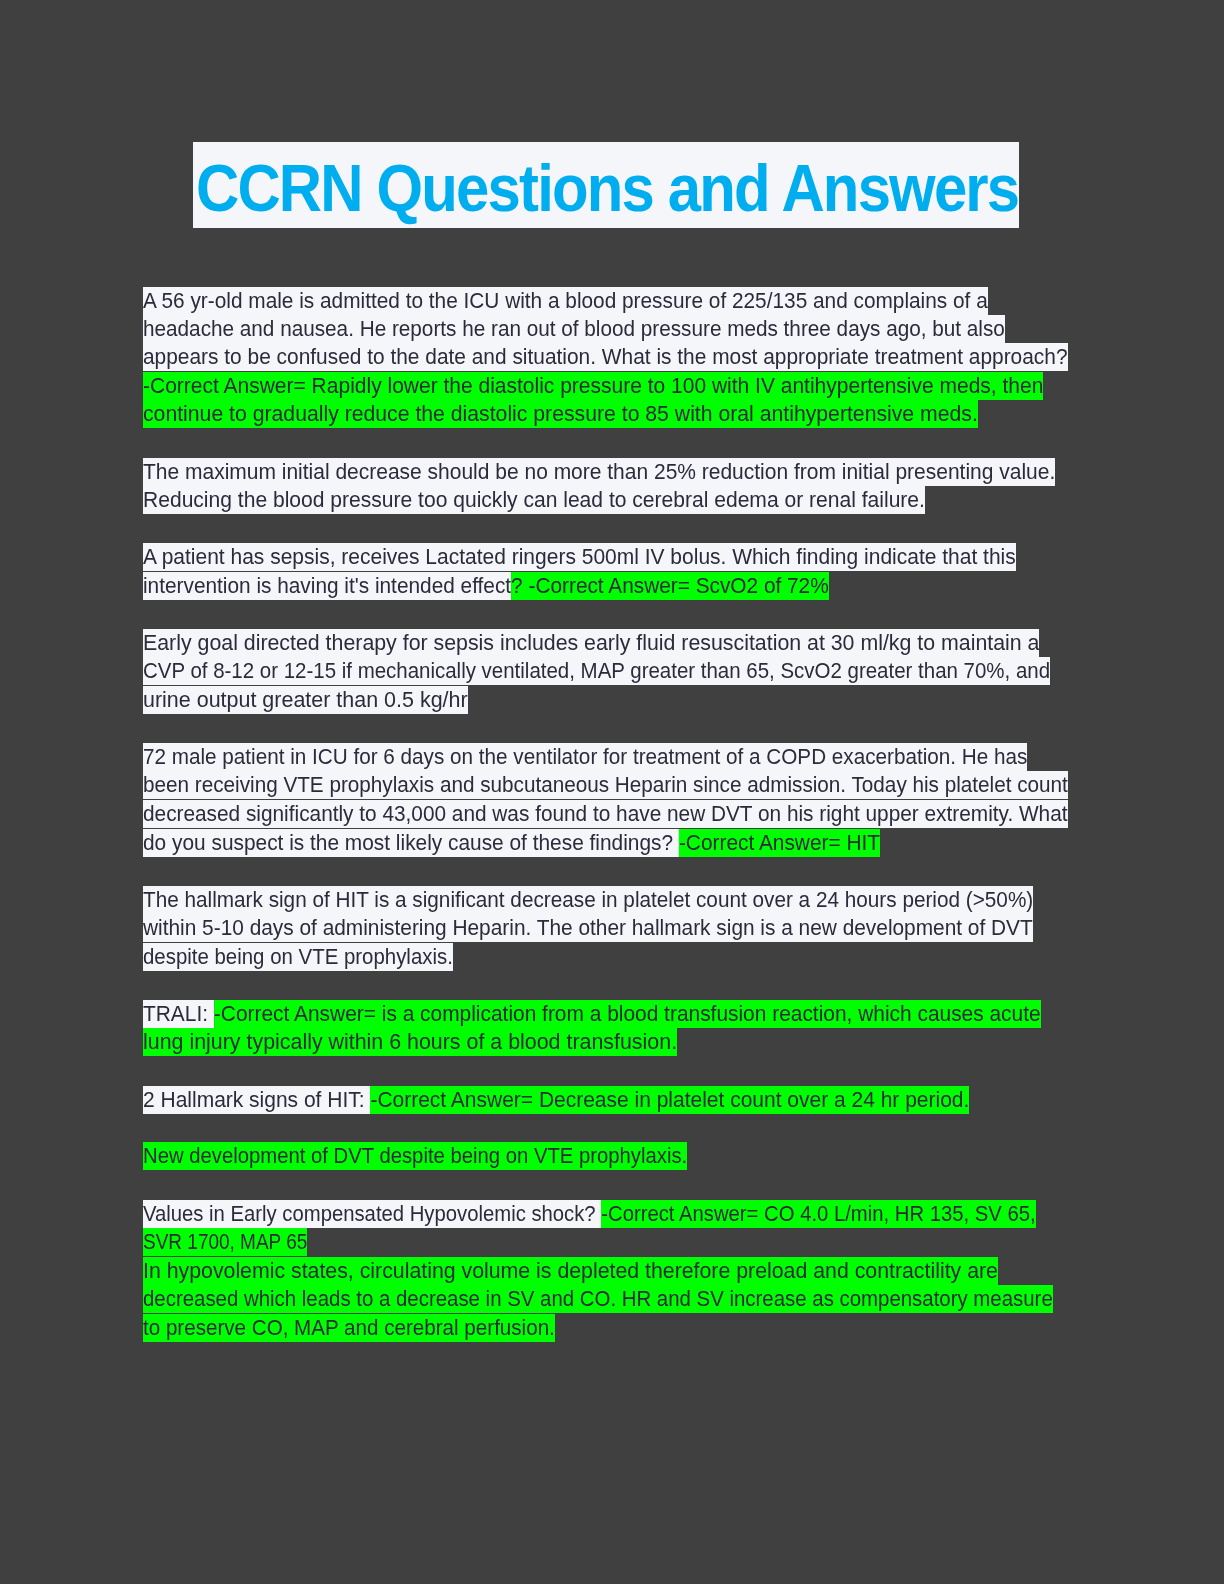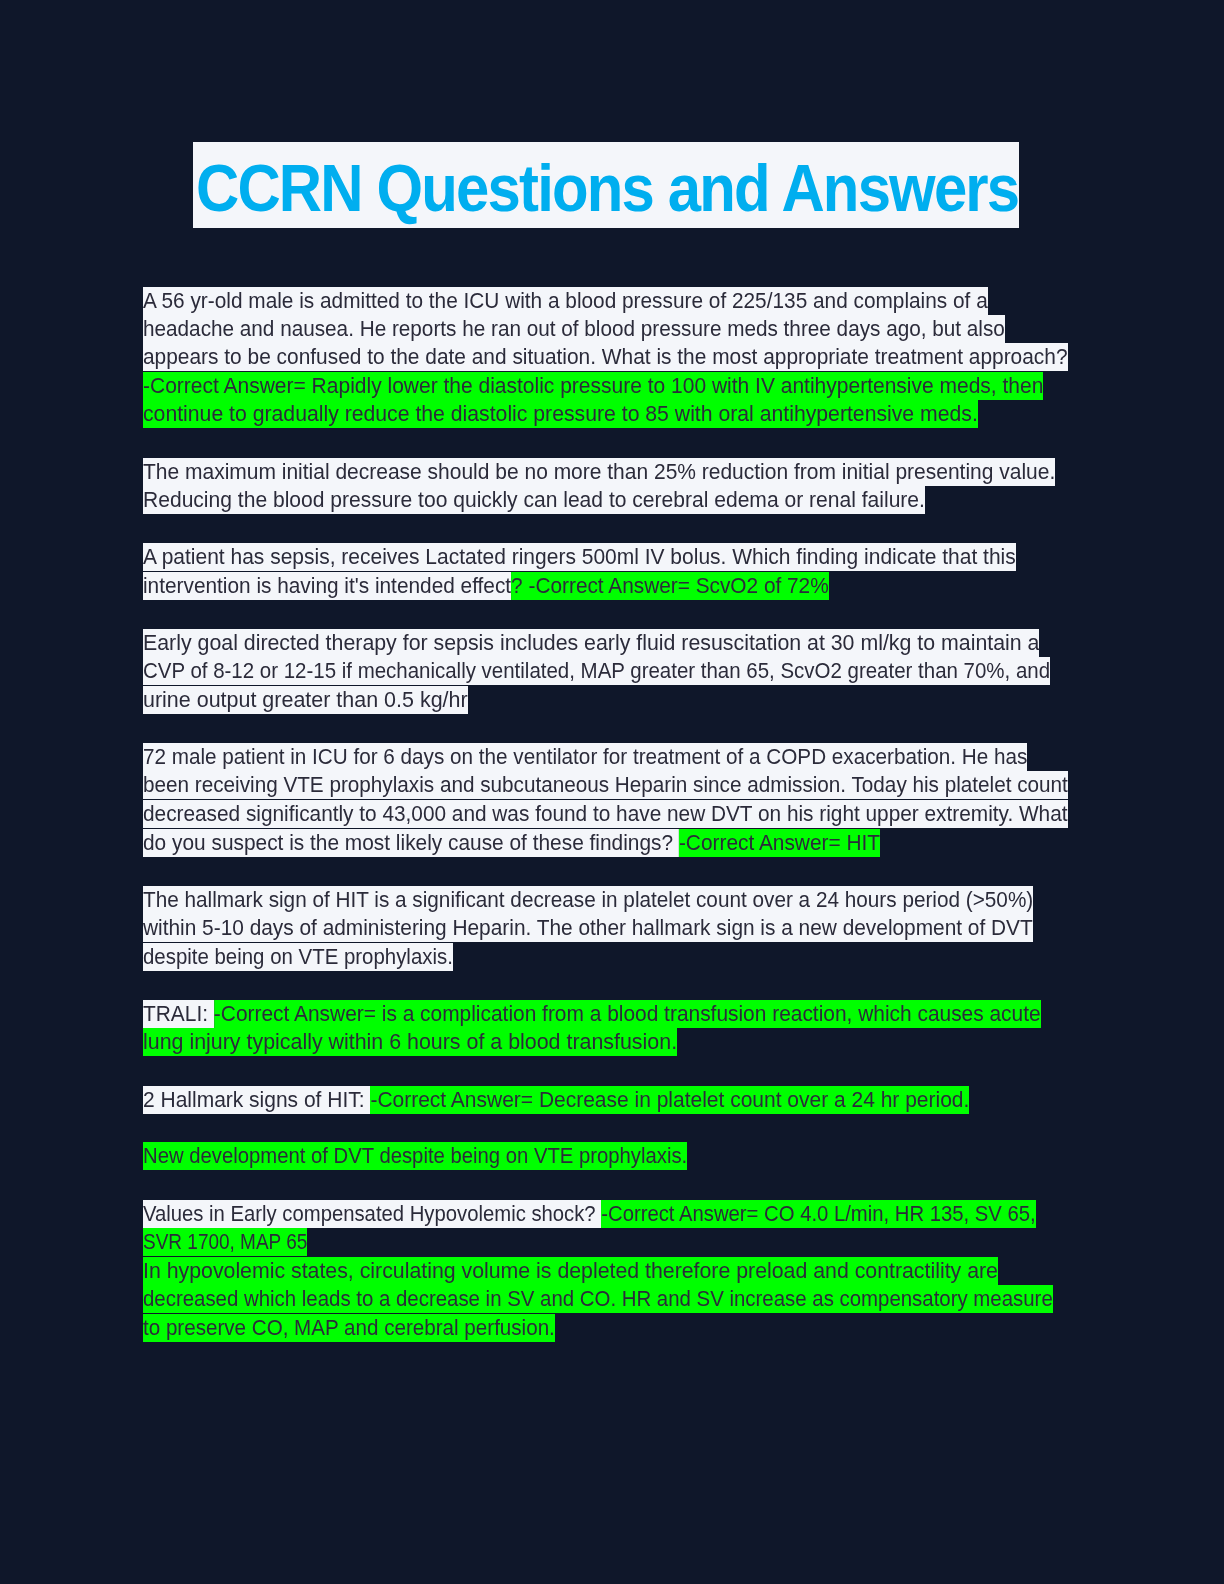--- a/index.html
+++ b/index.html
@@ -1,17 +1,17 @@
 <!DOCTYPE html>
 <html><head>
 <meta charset="utf-8">
 <style>
   html, body { margin: 0; padding: 0; background: #ffffff; }
   body { width: 1224px; height: 1584px; position: relative; overflow: hidden; }
-  .page { position: absolute; left: 0; top: 0; width: 1224px; height: 1584px; background: #0f172a; }
+  .page { position: absolute; left: 0; top: 0; width: 1224px; height: 1584px; background: #404040; }
   .title-box {
     position: absolute; left: 193px; top: 142px; width: 826px; height: 86px;
     background: #f4f6fa;
   }
   .title {
     position: absolute; left: 196px; top: 148px; height: 80px;
     font-family: "Liberation Sans", sans-serif; font-weight: bold;
     font-size: 66px; line-height: 80px; letter-spacing: -2px;
     color: #00aeef; white-space: nowrap;
     transform-origin: left top; transform: scaleX(0.86);

